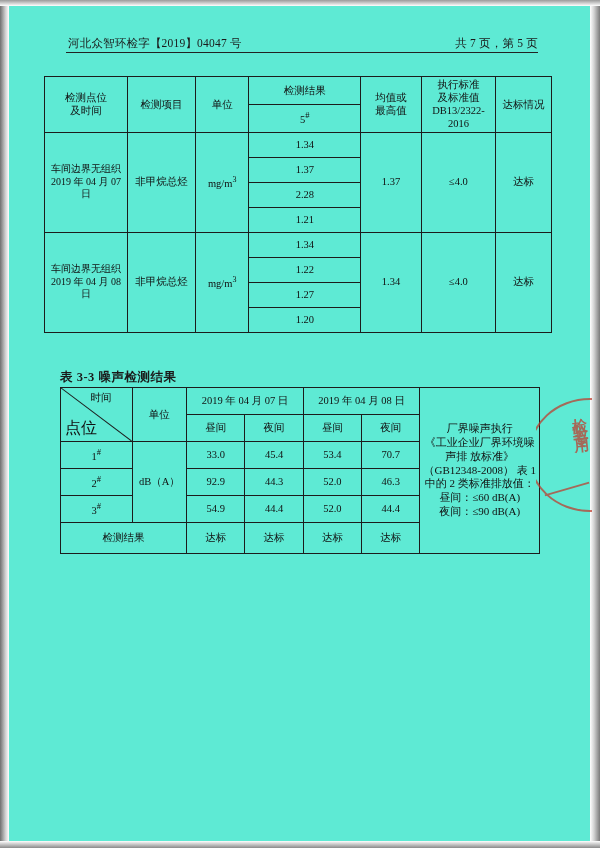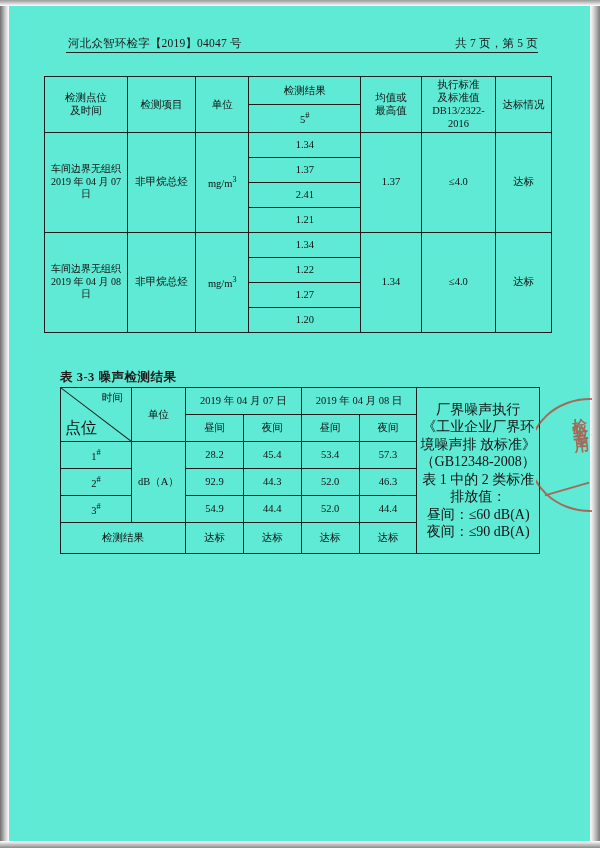--- a/index.html
+++ b/index.html
@@ -111,32 +111,32 @@
     height: 50px !important;
     width: 84px;
   }
   .diag-cell .diag-line {
     position: absolute;
     left: 0; top: 0;
     width: 100%; height: 100%;
   }
   .diag-cell .lbl-time {
     position: absolute;
-    right: 8px;
+    right: 20px;
     top: 3px;
     font-size: 10.5px;
   }
   .diag-cell .lbl-point {
     position: absolute;
     left: 4px;
     bottom: 3px;
     font-size: 16px;
   }
   .std-cell {
-    font-size: 14px;
+    font-size: 11px;
     line-height: 1.55;
     text-align: left;
     padding: 4px 7px;
   }
   .std-cell .ctr { text-align: center; display: block; }
 
   
   .stamp {
     position: absolute;
     top: 392px;
@@ -220,21 +220,21 @@
         <td rowspan="4" class="unit-cell"><span>mg/m</span><sup>3</sup></td>
         <td>1.34</td>
         <td rowspan="4">1.37</td>
         <td rowspan="4">≤4.0</td>
         <td rowspan="4">达标</td>
       </tr>
       <tr>
         <td>1.37</td>
       </tr>
       <tr>
-        <td>2.41</td>
+        <td>2.28</td>
       </tr>
       <tr>
         <td>1.21</td>
       </tr>
 
       <tr>
         <td rowspan="4" class="site-cell">
           <span>车间边界无组织</span><br>
           <span>2019 年 04 月 08 日</span>
         </td>
@@ -284,24 +284,24 @@
       <tr>
         <td style="width:64px">昼间</td>
         <td style="width:64px">夜间</td>
         <td style="width:64px">昼间</td>
         <td style="width:64px">夜间</td>
       </tr>
 
       <tr>
         <td><span>1</span><span class="sup-hash">#</span></td>
         <td rowspan="3">dB（A）</td>
-        <td>28.2</td>
+        <td>33.0</td>
         <td>45.4</td>
         <td>53.4</td>
-        <td>57.3</td>
+        <td>70.7</td>
       </tr>
       <tr>
         <td><span>2</span><span class="sup-hash">#</span></td>
         <td>92.9</td>
         <td>44.3</td>
         <td>52.0</td>
         <td>46.3</td>
       </tr>
       <tr>
         <td><span>3</span><span class="sup-hash">#</span></td>

